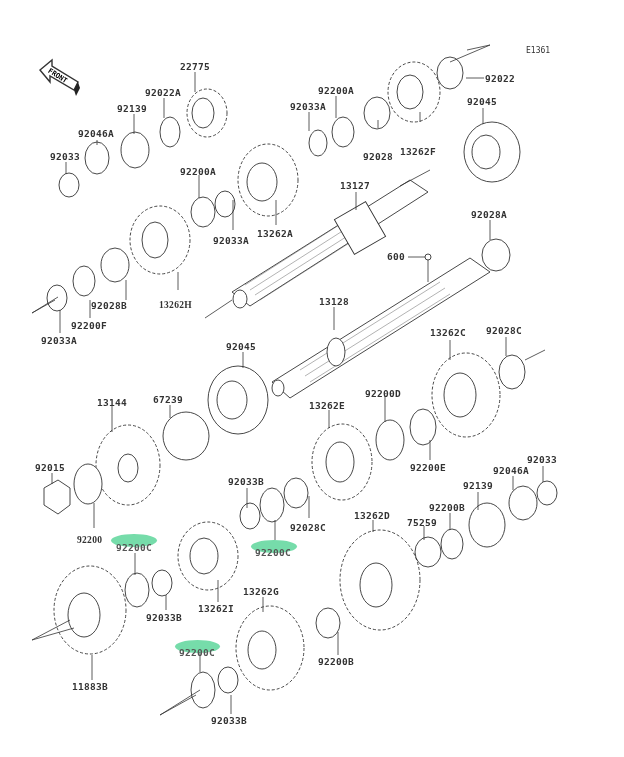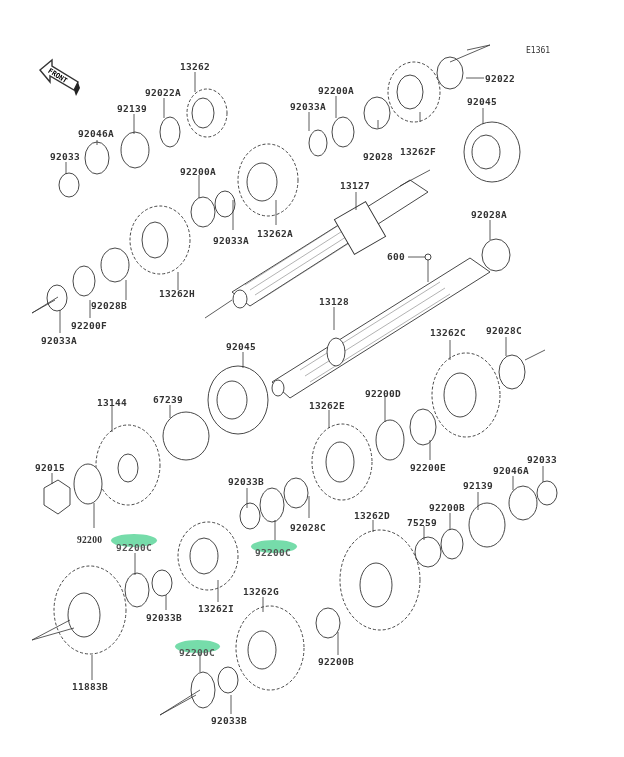--- a/index.html
+++ b/index.html
@@ -204,36 +204,36 @@
       <line x1="32" y1="640" x2="74" y2="628"></line>
       <line x1="160" y1="715" x2="200" y2="690"></line>
       <line x1="160" y1="715" x2="196" y2="695"></line>
     </g>
   </svg>
 
   
   <span class="code" style="left:526px;top:46px;">E1361</span>
 
   
-  <span class="lbl" style="left:180px;top:62px;">13262</span>
+  <span class="lbl" style="left:180px;top:62px;">22775</span>
   <span class="lbl" style="left:145px;top:88px;">92022A</span>
   <span class="lbl" style="left:117px;top:104px;">92139</span>
   <span class="lbl" style="left:78px;top:129px;">92046A</span>
   <span class="lbl" style="left:50px;top:152px;">92033</span>
   <span class="lbl" style="left:318px;top:86px;">92200A</span>
   <span class="lbl" style="left:290px;top:102px;">92033A</span>
   <span class="lbl" style="left:180px;top:167px;">92200A</span>
   <span class="lbl" style="left:363px;top:152px;text-align:right;">92028</span>
   <span class="lbl" style="left:400px;top:147px;">13262F</span>
   <span class="lbl" style="left:485px;top:74px;">92022</span>
   <span class="lbl" style="left:467px;top:97px;">92045</span>
   <span class="lbl" style="left:213px;top:236px;">92033A</span>
   <span class="lbl" style="left:257px;top:229px;">13262A</span>
   <span class="lbl" style="left:340px;top:181px;">13127</span>
-  <span class="lbl" style="left:159px;top:289px;">13262H</span>
+  <span class="lbl" style="left:159px;top:300px;font-family:Liberation Serif, serif;">13262H</span>
   <span class="lbl" style="left:91px;top:301px;">92028B</span>
   <span class="lbl" style="left:71px;top:321px;">92200F</span>
   <span class="lbl" style="left:41px;top:336px;">92033A</span>
   <span class="lbl" style="left:471px;top:210px;">92028A</span>
   <span class="lbl" style="left:387px;top:252px;">600</span>
   <span class="lbl" style="left:319px;top:297px;">13128</span>
   <span class="lbl" style="left:430px;top:328px;">13262C</span>
   <span class="lbl" style="left:486px;top:326px;">92028C</span>
   <span class="lbl" style="left:226px;top:342px;">92045</span>
   <span class="lbl" style="left:97px;top:398px;">13144</span>

